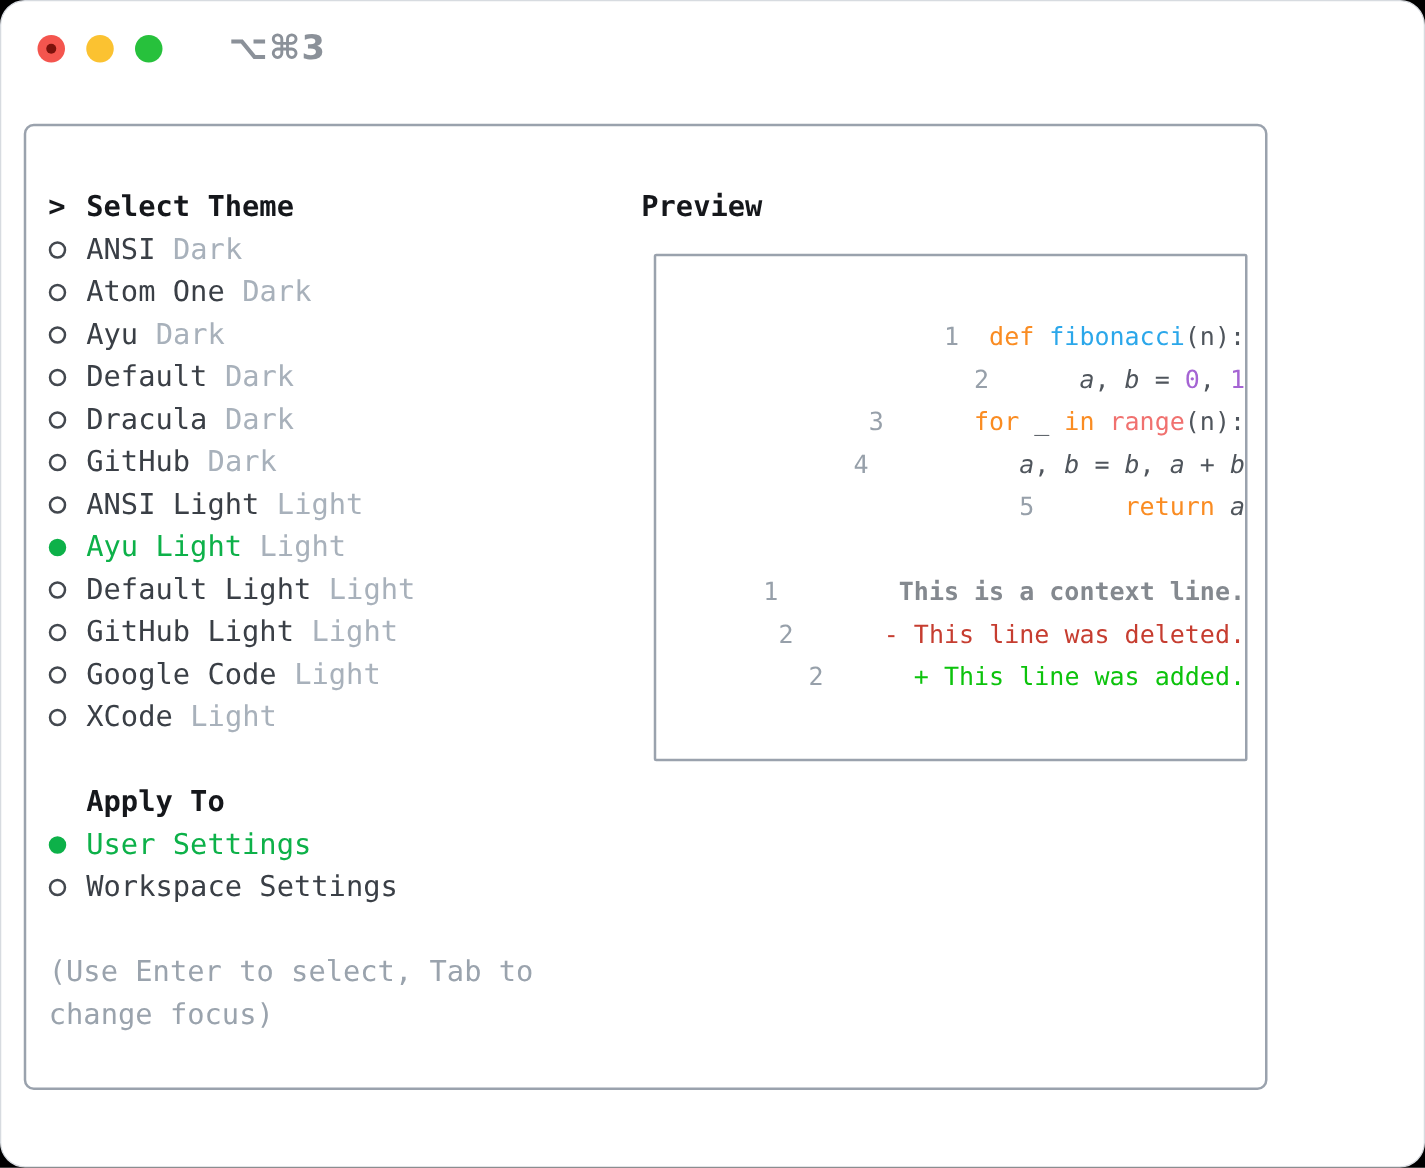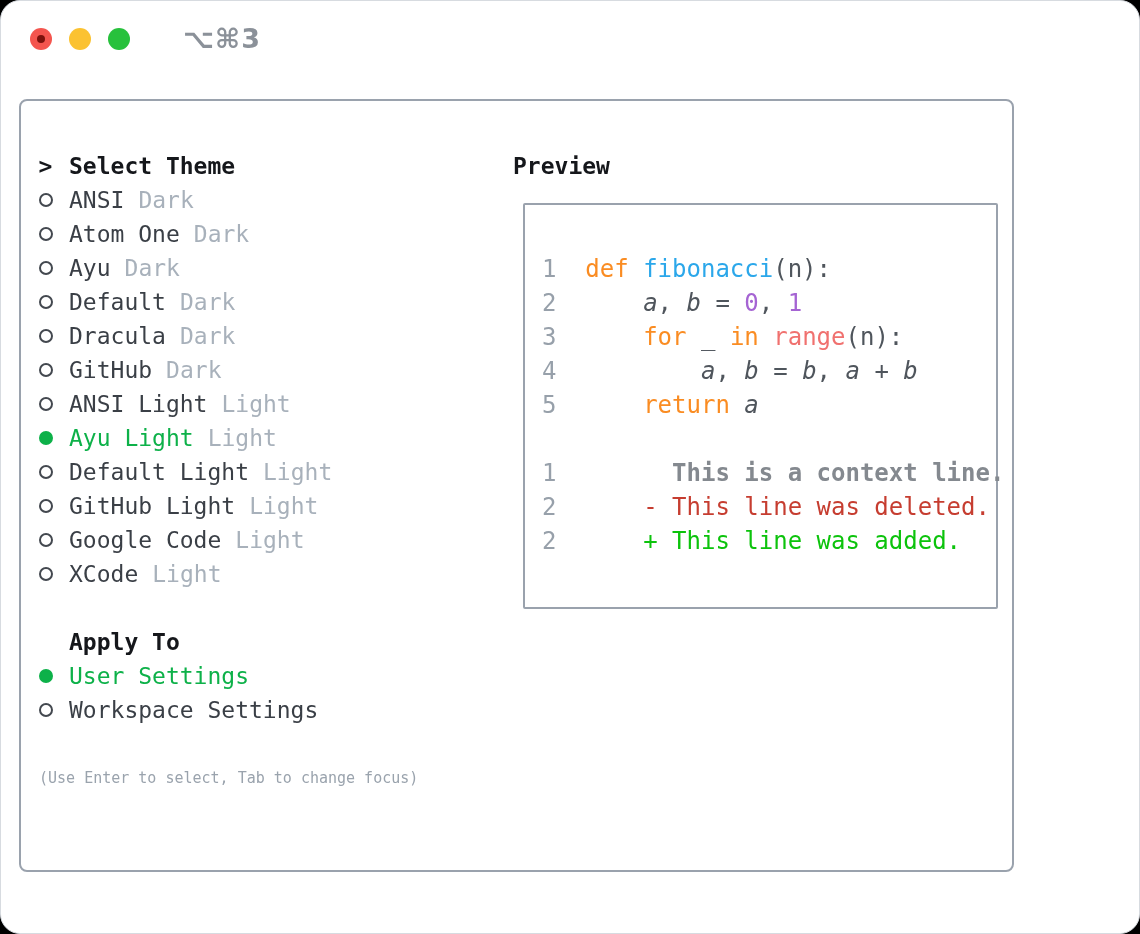--- a/index.html
+++ b/index.html
@@ -64,34 +64,34 @@
   }
   .radio.on { border-color: var(--green); background: var(--green); }
 
   .header-text { font-weight: 700; color: var(--ink); }
   .item-name { color: var(--item); }
   .item-name.sel { color: var(--green); }
   .item-tag { color: var(--tag); margin-left: 14px; text-align: right; }
 
   .help {
     margin-top: 0; width: 424px;
-    color: var(--help); font-size: 15px; line-height: 34px;
+    color: var(--help); font-size: 23px; line-height: 34px;
   }
 
   
   .right { margin-left: 28px; flex: none; }
   .preview-box {
     margin-top: 20px; margin-left: 10px;
     width: 475px; height: 406px;
     border: 2px solid var(--box-border);
     border-radius: 2px;
     padding: 47px 0 0 17px;
     background: #fff;
   }
-  .cl { height: 34px; line-height: 34px; font-size: 24px; white-space: pre; }
+  .cl { height: 34px; line-height: 34px; font-size: 20px; white-space: pre; text-align: right; }
   .ln  { color: var(--lineno); }
   .fg  { color: var(--code-fg); }
   .kw  { color: var(--keyword); }
   .fn  { color: var(--function); }
   .num { color: var(--number); }
   .bi  { color: var(--builtin); }
   .var { color: var(--code-fg); font-style: italic; }
   .ctx { color: var(--context); font-weight: bold; }
   .del { color: var(--deleted); }
   .add { color: var(--added); }

